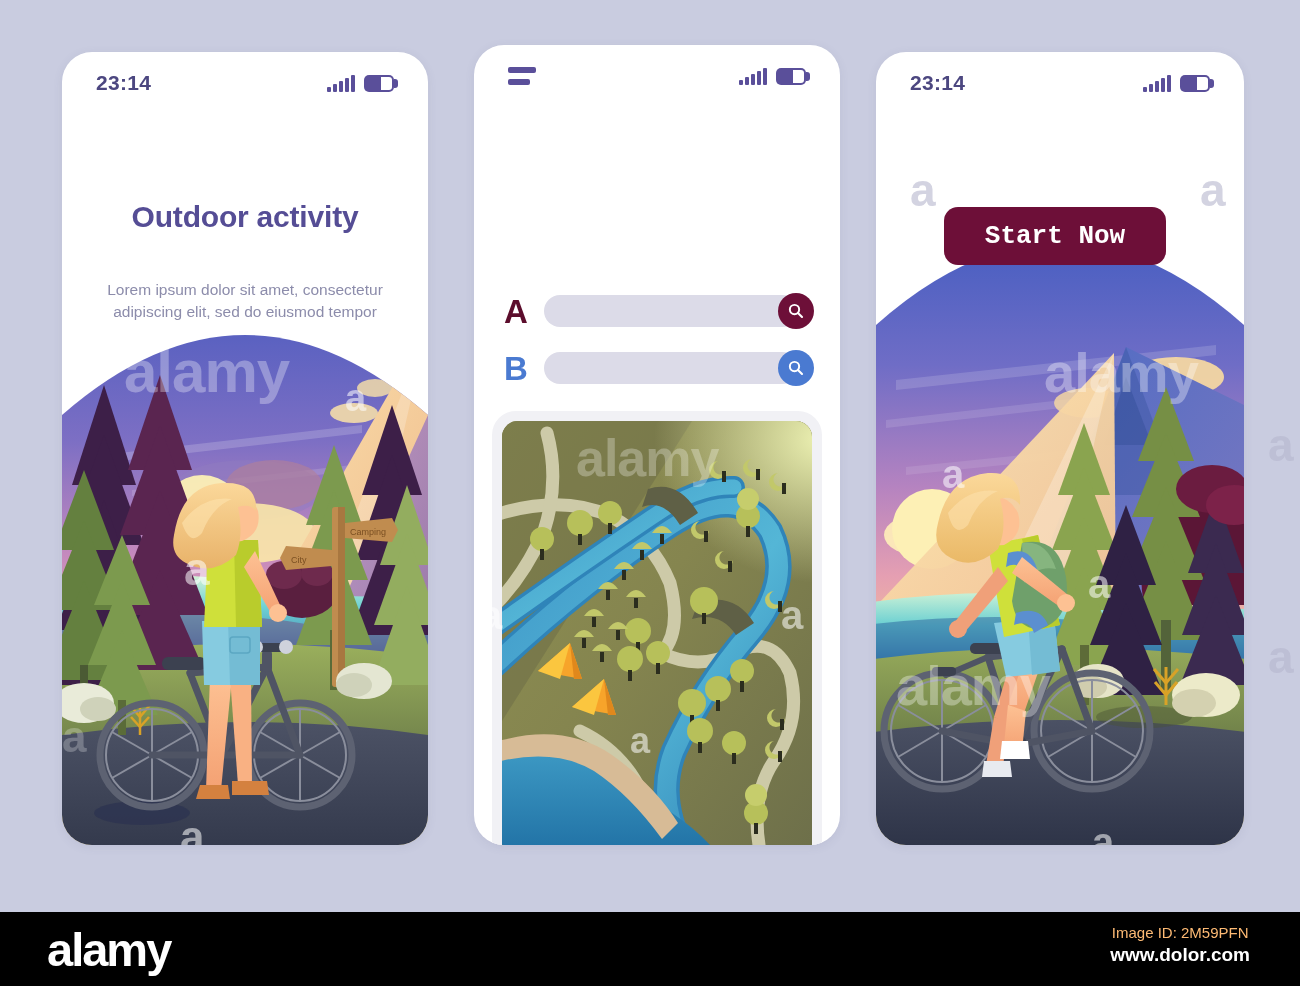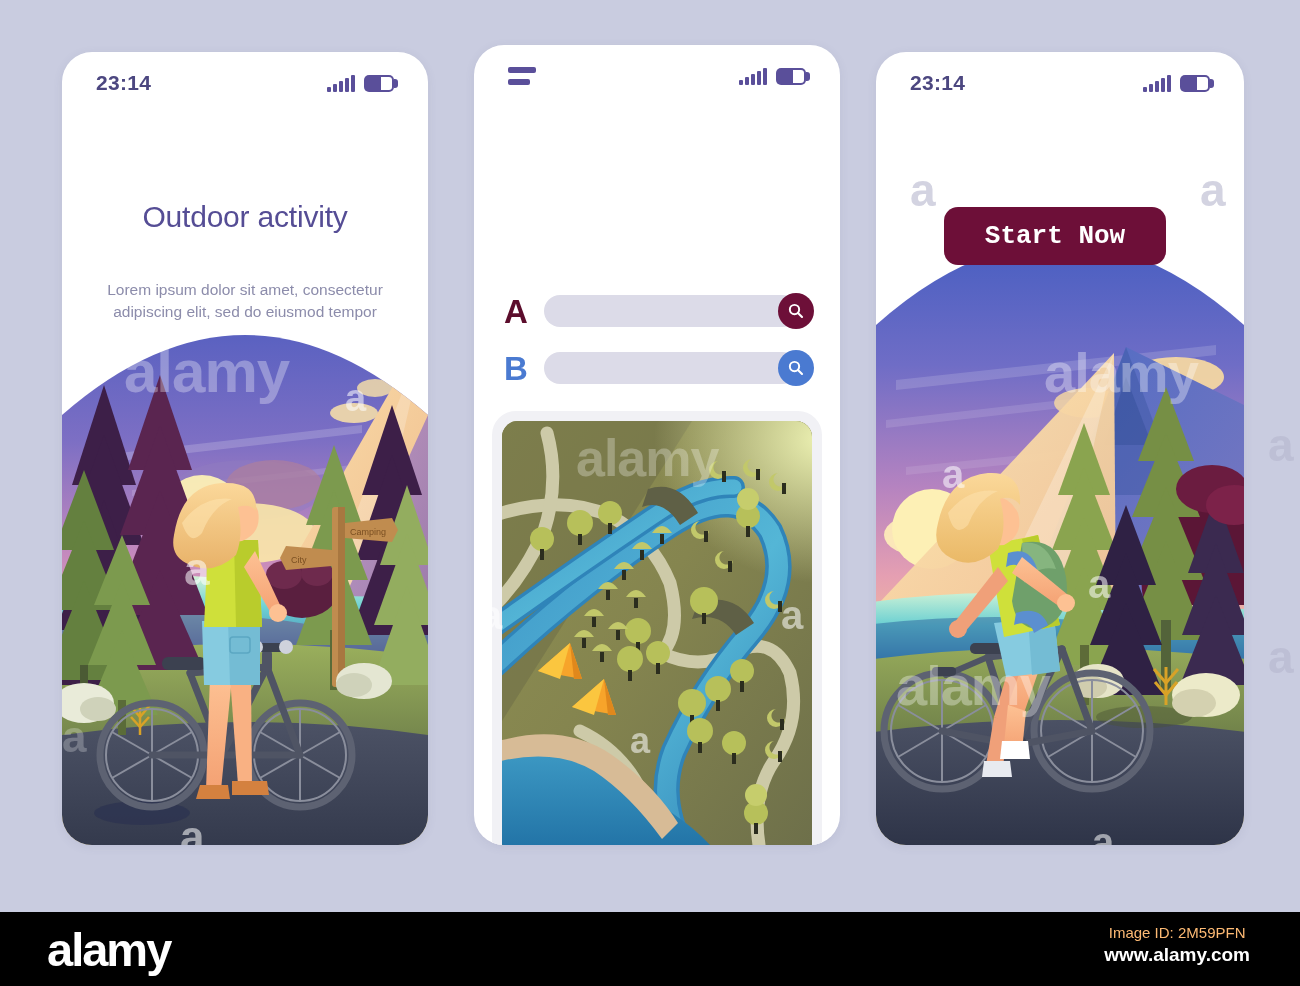--- a/index.html
+++ b/index.html
@@ -94,21 +94,21 @@
   .menu-icon i { display:block; height: 6px; background: #5a4f9a; border-radius: 2px; }
   .menu-icon i:nth-child(1) { width: 28px; }
   .menu-icon i:nth-child(2) { width: 22px; }
 
   
   .screen-title {
     position: absolute;
     left: 0; width: 100%;
     text-align: center;
     font-size: 30px;
-    font-weight: normal;
+    font-weight: bold;
     color: #554d95;
     letter-spacing: -0.2px;
     z-index: 30;
   }
   #title-left  { top: 148px; font-size: 30px; }
   #title-mid   { top: 158px; font-size: 35px; }
 
   .subtitle {
     position: absolute;
     left: 32px; right: 32px;
@@ -924,15 +924,15 @@
   <div class="wm" style="left:1200px; top:163px; font-size:46px; color:rgba(175,175,200,0.55);">a</div>
   <div class="wm" style="left:1268px; top:418px; font-size:46px; color:rgba(175,175,200,0.45);">a</div>
   <div class="wm" style="left:1268px; top:630px; font-size:46px; color:rgba(175,175,200,0.45);">a</div>
 
 </div>
 
 <div id="footer">
   <div id="footer-logo">alamy</div>
   <div id="footer-right">
     <div id="footer-imageid">Image ID: 2M59PFN</div>
-    <div id="footer-url">www.alamy.com</div>
+    <div id="footer-url">www.dolor.com</div>
   </div>
 </div>
 
 </body></html>

